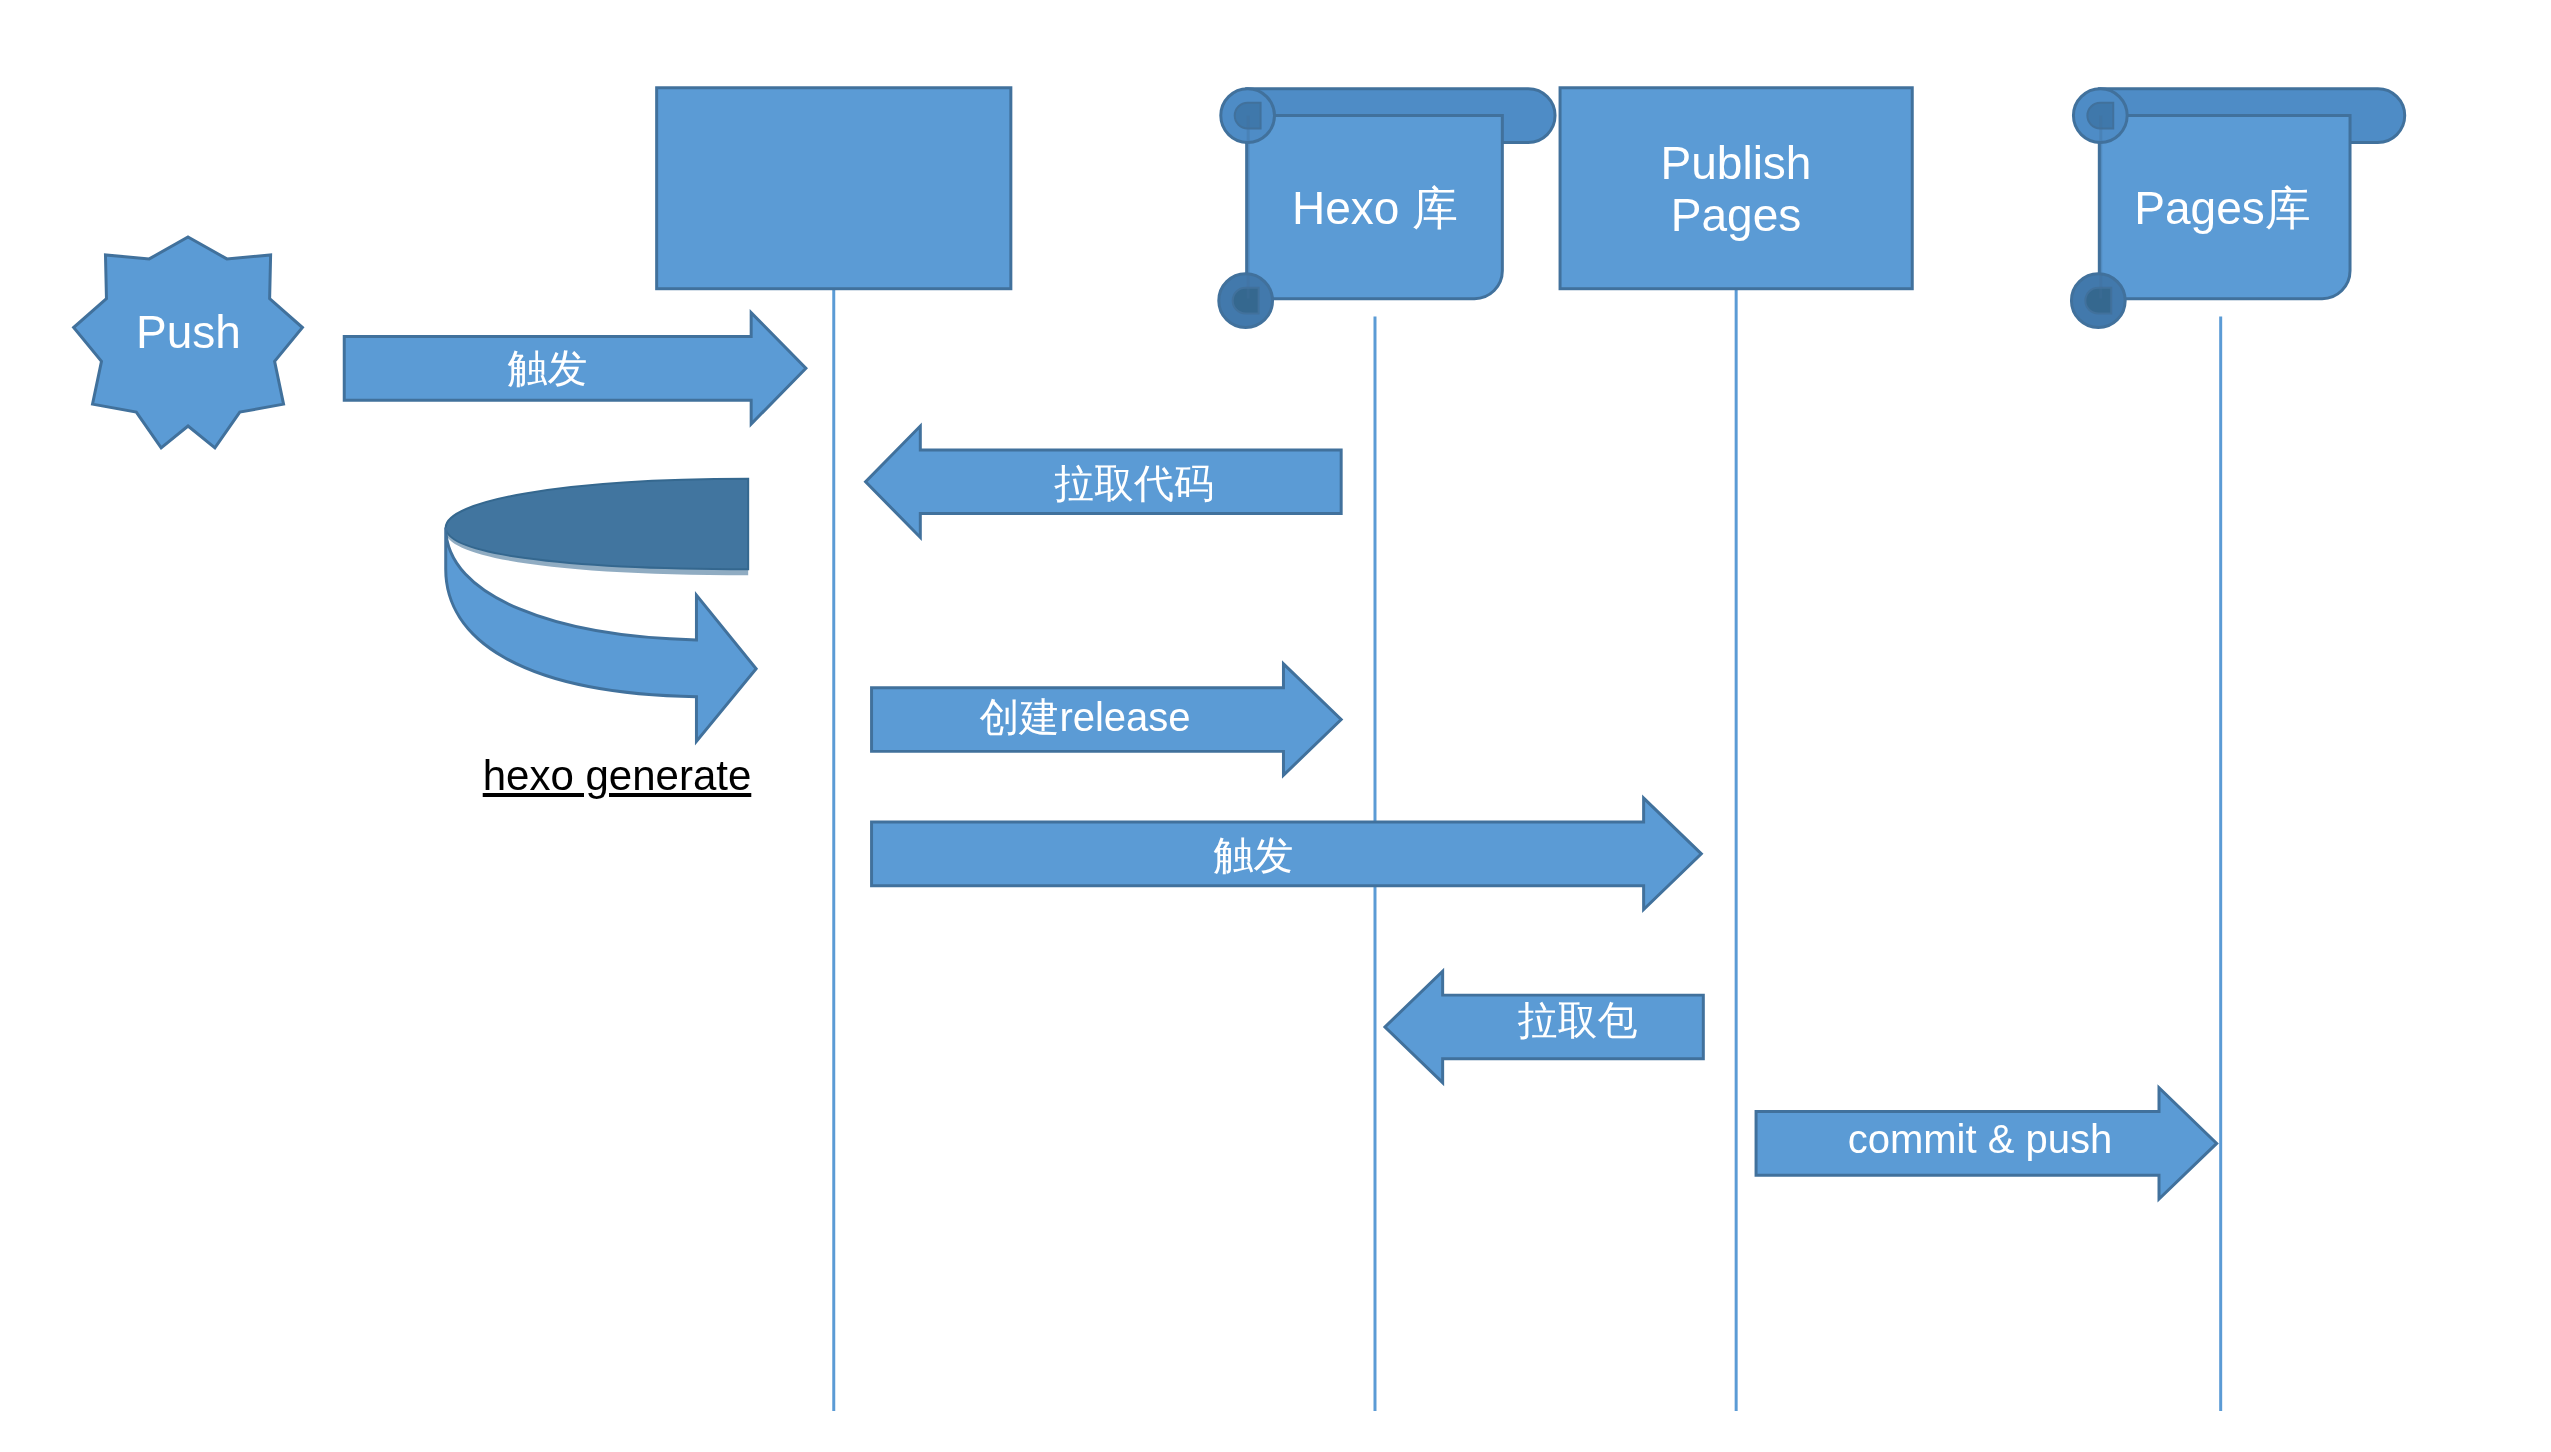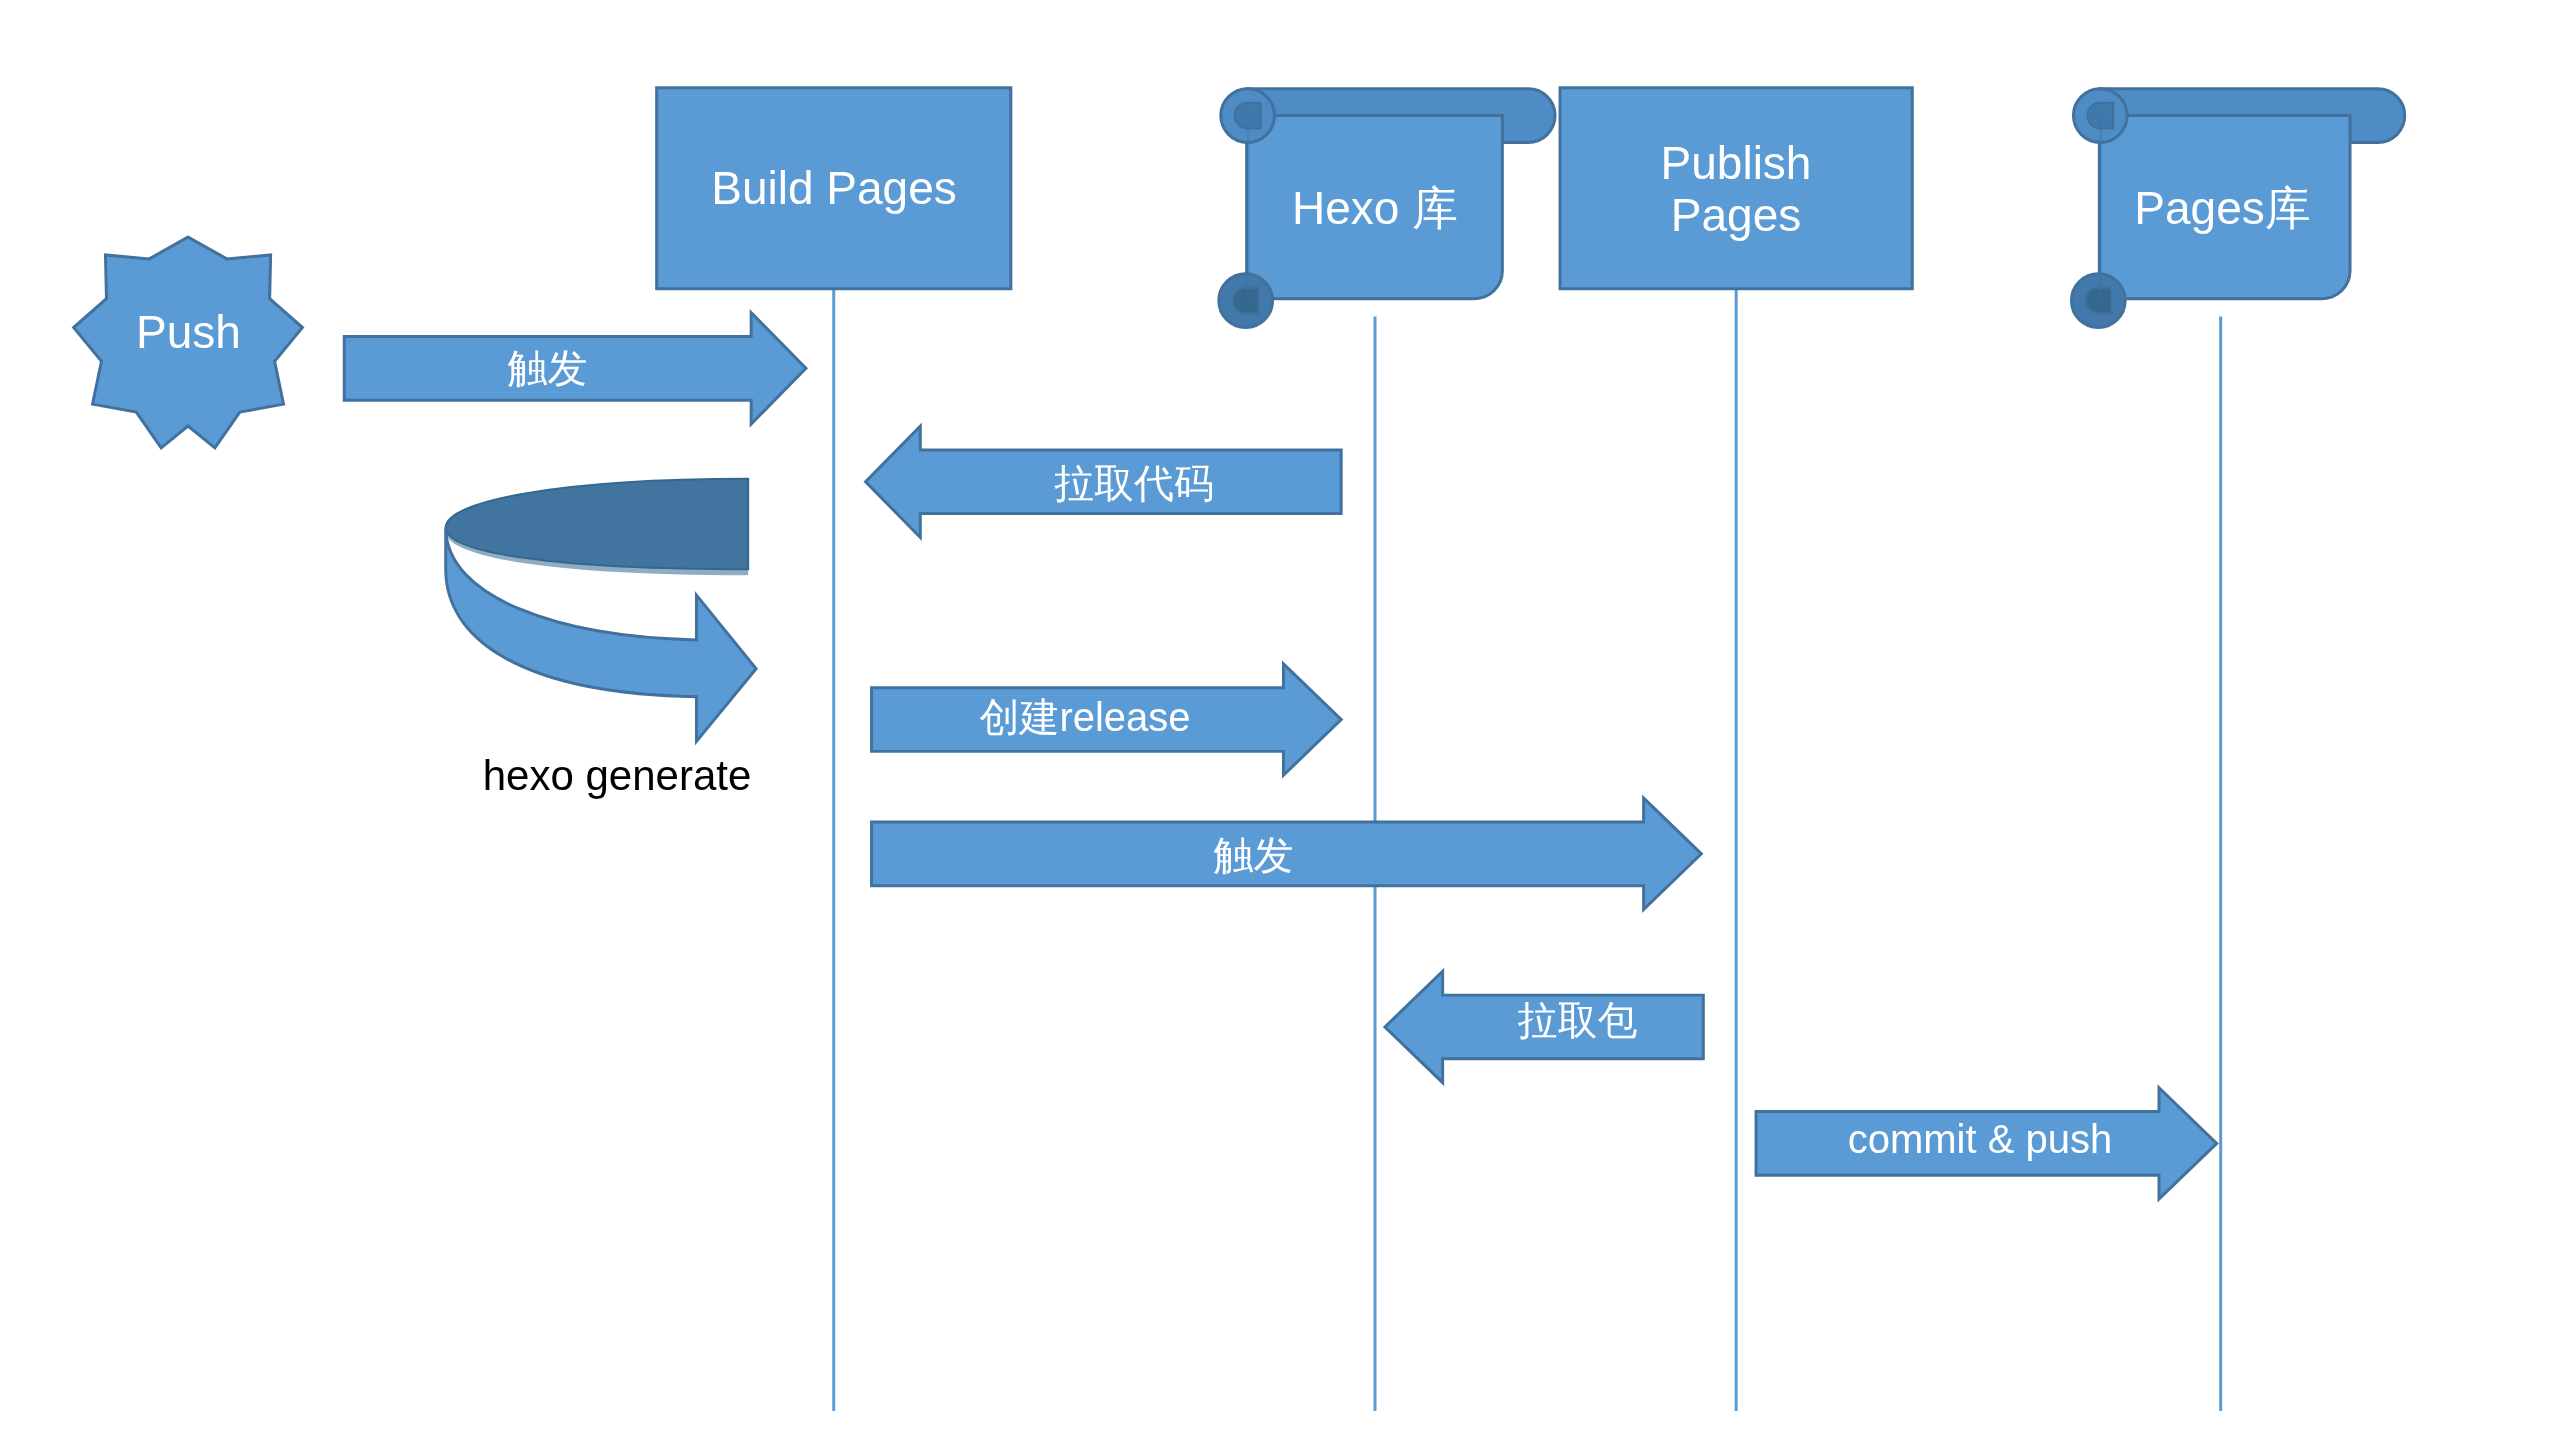--- a/index.html
+++ b/index.html
@@ -39,20 +39,21 @@
     color: #000000;
   }
   .node-label {
     font-size: 46px;
   }
   .arrow-label {
     font-size: 40px;
   }
   .loop-label {
     font-size: 42px;
+    text-decoration: underline;
   }
   .centered {
     display: flex;
     align-items: center;
     justify-content: center;
   }
 </style>
 </head>
 <body>
 
@@ -148,21 +149,20 @@
                L700 745
                L700 700
                C 520 697 448 640 448 572 Z" fill="#5B9BD5" stroke="#41719C" stroke-width="3"></path>
 
       <path d="M448 530 C 448 556 560 572 752 572 L752 578 C 556 578 448 560 448 534 Z" fill="#35688F" opacity="0.55"></path>
     </g>
   </svg>
 
   <div class="label-text node-label centered" style="left:74px; top:303px; width:229px; height:60px;">Push</div>
 
-  <div class="label-text node-label centered" style="left:657px; top:159px; width:354px; height:60px;">Build Pages</div>
 
   <div class="label-text node-label centered" style="left:1247px; top:179px; width:256px; height:60px;">Hexo 库</div>
 
   <div class="label-text node-label centered" style="left:1560px; top:127px; width:352px; height:125px;">Publish
 Pages</div>
 
   <div class="label-text node-label centered" style="left:2099px; top:179px; width:247px; height:60px;">Pages库</div>
 
   <div class="label-text arrow-label centered" style="left:398px; top:338px; width:299px; height:60px;">触发</div>
 

